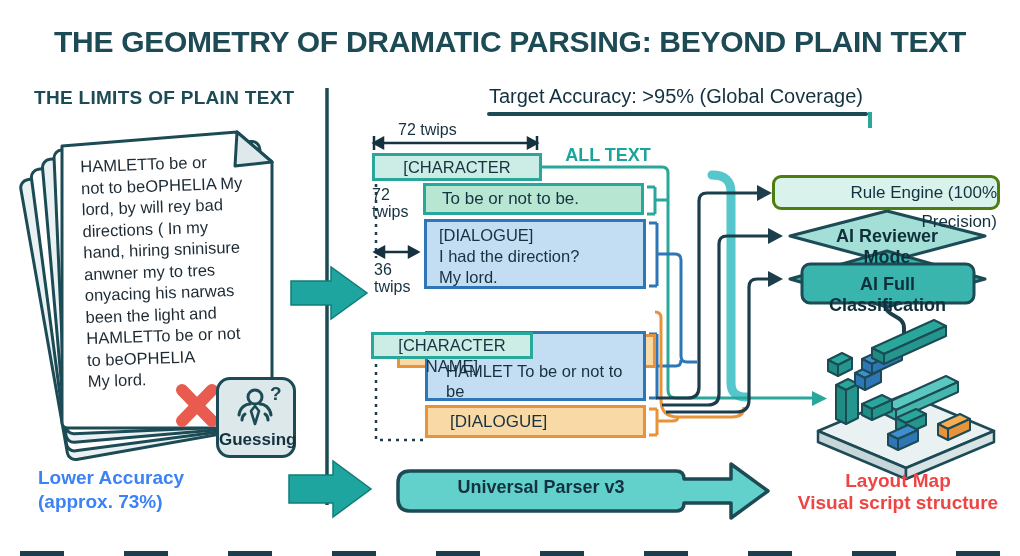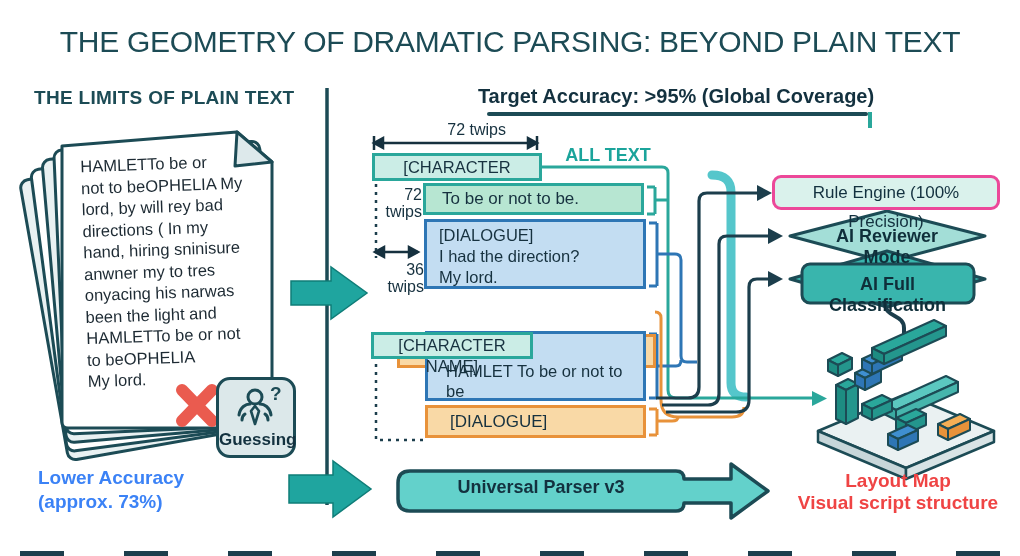--- a/index.html
+++ b/index.html
@@ -1,44 +1,44 @@
 <!DOCTYPE html>
 <html><head>
 <meta charset="utf-8">
 <style>
   * { margin:0; padding:0; box-sizing:border-box; }
   body { font-family:"Liberation Sans", sans-serif; background:#fff; }
   #canvas { position:relative; width:1020px; height:556px; background:#ffffff; overflow:hidden; }
   #bg-svg { position:absolute; left:0; top:0; z-index:1; }
   .abs { position:absolute; z-index:2; }
   .pre { white-space:pre-line; }
-  .title { left:0; right:0; top:25px; text-align:center; font-size:30px; font-weight:normal;
+  .title { left:0; right:0; top:25px; text-align:center; font-size:30px; font-weight:bold;
            color:#1C4B55; letter-spacing:-0.3px; }
   .left-heading { left:34px; top:87px; font-size:19px; font-weight:bold; color:#1C4B55; letter-spacing:0.3px; }
   .target-heading { left:452px; top:85px; width:448px; text-align:center; font-size:20px;
-                    font-weight:bold; color:#13313F; }
+                    font-weight:normal; color:#13313F; }
   .target-underline { left:487px; top:112px; width:381px; height:4px; background:#1C4B55; border-radius:2px; }
   .target-tick { left:868px; top:112px; width:4px; height:16px; background:#2AA79B; }
   .doc-text { left:84px; top:153px; width:180px; font-size:16.5px; line-height:21.5px;
               color:#1D2A33; transform:rotate(-2deg); }
   .guessing-badge { left:216px; top:377px; width:80px; height:81px; background:#DCE8EA;
                     border:3.2px solid #1C4B55; border-radius:14px; text-align:center; }
   .guessing-label { font-size:17px; font-weight:700; color:#13313F; margin-top:-2px; }
   .lower-accuracy { left:38px; top:466px; width:240px; text-align:left; font-size:19px;
                     font-weight:bold; color:#3b82f6; line-height:24px; }
-  .meas { text-align:right; font-size:16px; color:#16313F; line-height:17px; }
+  .meas { text-align:left; font-size:16px; color:#16313F; line-height:17px; }
   .box { border-style:solid; border-width:3px; font-size:16.5px; color:#16313F; }
   .teal-box { border-color:#2AA79B; background:#CBEDE6; }
   .green-box { border-color:#2AA79B; background:#B7E6D2; }
   .blue-box { border-color:#2E76B5; background:#C3DDF2; }
   .orange-box { border-color:#E8923A; background:#F9D9A6; }
   .all-caps { left:552px; top:145px; width:112px; text-align:center; font-size:18px;
               font-weight:bold; color:#1BA49B; }
-  .rule-engine { left:772px; top:175px; width:228px; height:35px; border:3px solid #ec4899;
-                 border-radius:9px; background:#DAF2EC; text-align:center; font-size:17px;
+  .rule-engine { left:772px; top:175px; width:228px; height:35px; border:3px solid #4d7c0f;
+                 border-radius:9px; background:#DAF2EC; text-align:right; font-size:17px;
                  color:#13313F; line-height:29px; }
   .diamond-label { text-align:center; font-weight:bold; font-size:18px; color:#0F2F3A; }
   .map-label { text-align:center; font-weight:bold; font-size:19px; color:#ef4444; line-height:22px; }
   .parser-label { left:398px; top:477px; width:286px; text-align:center; font-weight:bold;
                   font-size:18px; color:#13313F; }
   .bottom-dashes { left:0; bottom:0; width:1020px; height:5px;
                    background:repeating-linear-gradient(90deg,#1C3E4C 0 44px, transparent 44px 104px);
                    background-position:20px 0; }
 </style>
 </head>

